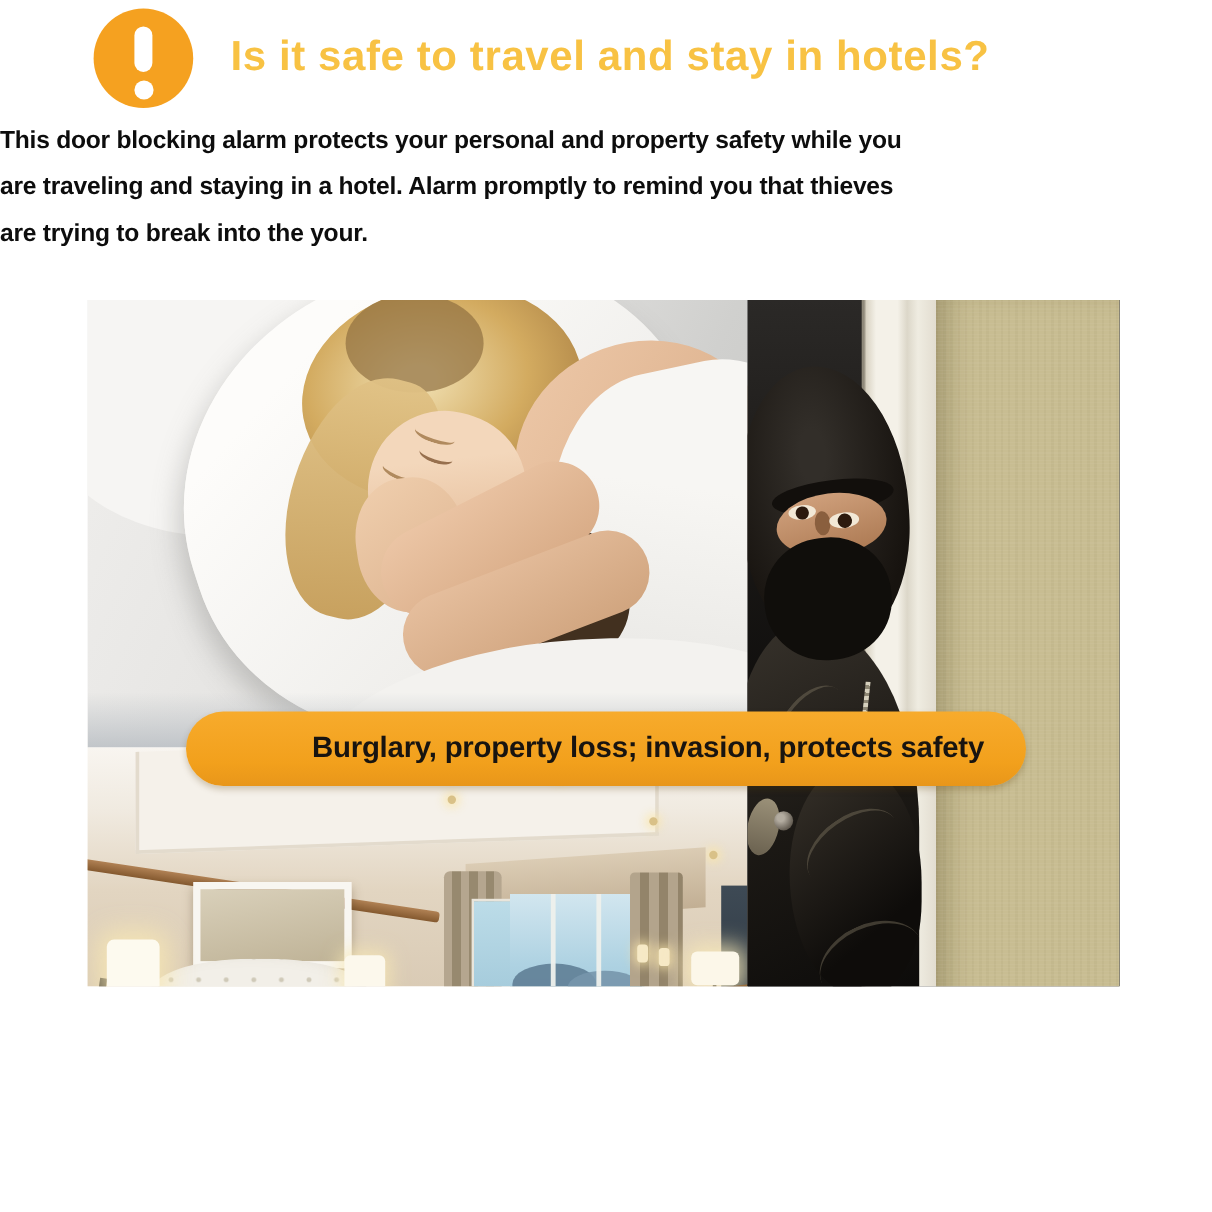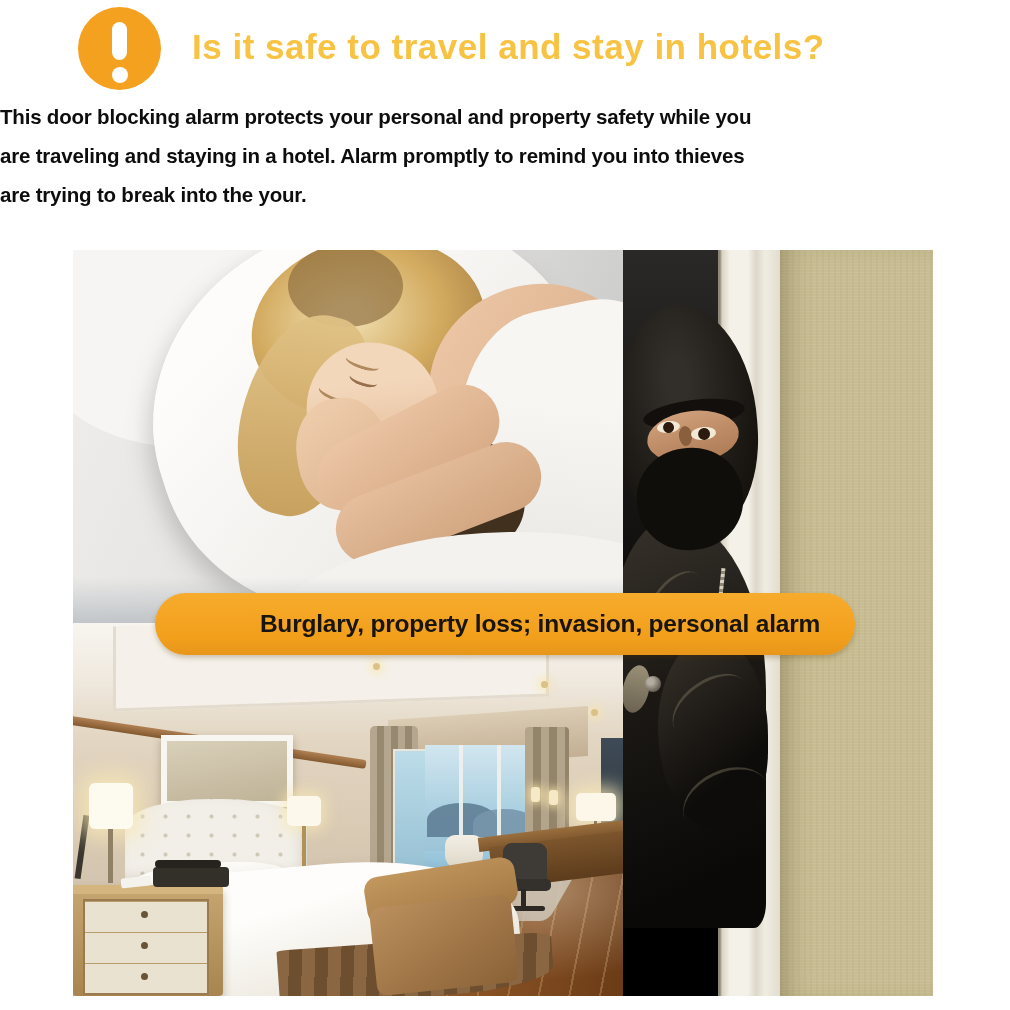--- a/index.html
+++ b/index.html
@@ -1,16 +1,16 @@
 <!DOCTYPE html>
 <html><head>
 <meta charset="utf-8">
 <style>
   html,body{margin:0;padding:0;background:#ffffff;}
-  .page{position:relative;width:1010px;height:1010px;background:#ffffff;overflow:hidden;
+  .page{position:relative;width:1010px;height:822px;background:#ffffff;overflow:hidden;
         font-family:"Liberation Sans","DejaVu Sans",sans-serif;}
   .abs{position:absolute;}
 
   
   .warn-badge{left:78px;top:7px;width:83px;height:83px;border-radius:50%;background:#f5a120;}
   .warn-bar{left:34px;top:15px;width:15px;height:38px;border-radius:8px;background:#ffffff;}
   .warn-dot{left:34px;top:60px;width:16px;height:16px;border-radius:50%;background:#ffffff;}
   .page-title{left:192px;top:27px;font-size:35px;font-weight:bold;color:#f8c243;letter-spacing:.5px;white-space:nowrap;}
   .desc{left:0;top:97px;width:1010px;text-align:left;font-size:20.5px;font-weight:bold;
         color:#0d0d0d;line-height:39px;letter-spacing:-.2px;}
@@ -184,21 +184,21 @@
 
 <div class="page">
 
   <div class="abs warn-badge">
     <div class="abs warn-bar"></div>
     <div class="abs warn-dot"></div>
   </div>
   <div class="abs page-title">Is it safe to travel and stay in hotels?</div>
   <div class="abs desc">
     <div>This door blocking alarm protects your personal and property safety while you</div>
-    <div>are traveling and staying in a hotel. Alarm promptly to remind you into thieves</div>
+    <div>are traveling and staying in a hotel. Alarm promptly to remind you that thieves</div>
     <div>are trying to break into the your.</div>
   </div>
 
   <div class="abs collage">
 
     <div class="photo ph-woman">
       <div class="abs w-pillow-back"></div>
       <div class="abs w-pillow-main"></div>
       <div class="abs w-hairback"></div>
       <div class="abs w-roots"></div>
@@ -307,17 +307,17 @@
       <div class="abs t-eye t-eyeL">
         <div class="t-iris" style="left:6px;top:1px;width:11px;height:11px;"></div>
       </div>
       <div class="abs t-eye t-eyeR">
         <div class="t-iris" style="left:7px;top:1px;width:12px;height:12px;"></div>
       </div>
       <div class="abs t-mouthcover"></div>
     </div>
 
     <div class="abs banner">
-      <span class="banner-label">Burglary, property loss; invasion, personal alarm</span>
+      <span class="banner-label">Burglary, property loss; invasion, protects safety</span>
     </div>
 
   </div>
 </div>
 
 </body></html>

